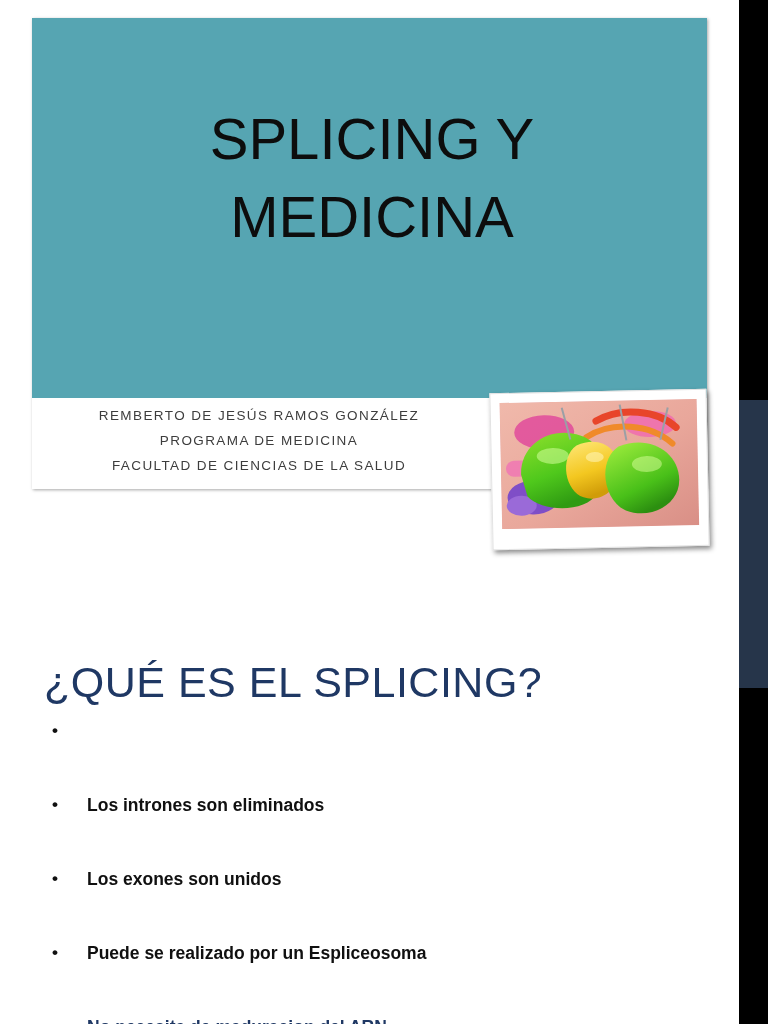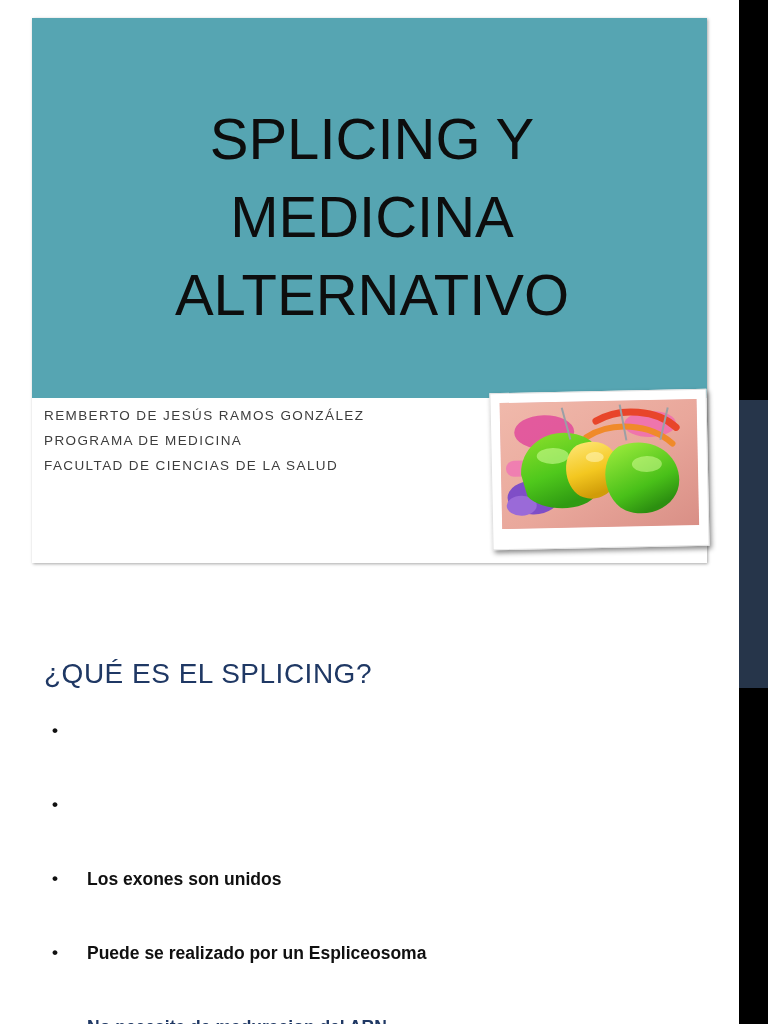--- a/index.html
+++ b/index.html
@@ -39,21 +39,21 @@
     height: 288px;
     background: #26354a;
   }
 
   
   .slide1 {
     position: absolute;
     left: 32px;
     top: 18px;
     width: 675px;
-    height: 545px;
+    height: 471px;
     background: #ffffff;
     box-shadow: 1px 1px 3px rgba(0,0,0,0.35);
   }
   .title-band {
     position: absolute;
     left: 0;
     top: 0;
     width: 675px;
     height: 380px;
     background: #56a5b2;
@@ -72,20 +72,21 @@
   }
   .subtitle-block {
     position: absolute;
     left: 12px;
     top: 385px;
     width: 430px;
     color: #3d3d3d;
     font-size: 13.5px;
     letter-spacing: 1.4px;
     line-height: 25px;
+    text-align: center;
   }
   .subtitle-block div {
     white-space: nowrap;
   }
 
   
   .photo-frame {
     position: absolute;
     left: 459px;
     top: 373px;
@@ -113,21 +114,21 @@
     left: 0;
     top: 600px;
     width: 739px;
     height: 424px;
     background: #ffffff;
   }
   .heading2 {
     position: absolute;
     left: 44px;
     top: 58px;
-    font-size: 28px;
+    font-size: 43px;
     color: #1f3864;
     font-weight: 400;
     letter-spacing: 0.5px;
   }
   .bullets {
     position: absolute;
     left: 44px;
     top: 120px;
     width: 660px;
   }
@@ -156,21 +157,20 @@
 <body>
 
 <div class="page">
 
   <div class="slide1">
     <div class="title-band"></div>
 
     <div class="slide-title">
       <div>SPLICING Y</div>
       <div>MEDICINA</div>
-      <div>ALTERNATIVO</div>
     </div>
 
     <div class="subtitle-block">
       <div>REMBERTO DE JESÚS RAMOS GONZÁLEZ</div>
       <div>PROGRAMA DE MEDICINA</div>
       <div>FACULTAD DE CIENCIAS DE LA SALUD</div>
     </div>
 
     <div class="photo-frame">
       <div class="photo">
@@ -229,20 +229,21 @@
 
   <div class="slide2">
     <div class="heading2">¿QUÉ ES EL SPLICING?</div>
 
     <div class="bullets">
       <div class="bullet">
         <span class="dot">•</span>
       </div>
       <div class="bullet">
         <span class="dot">•</span>
+        <span>Los intrones son eliminados</span>
       </div>
       <div class="bullet">
         <span class="dot">•</span>
         <span>Los exones son unidos</span>
       </div>
       <div class="bullet">
         <span class="dot">•</span>
         <span>Puede se realizado por un Espliceosoma</span>
       </div>
       <div class="bullet clipped">

